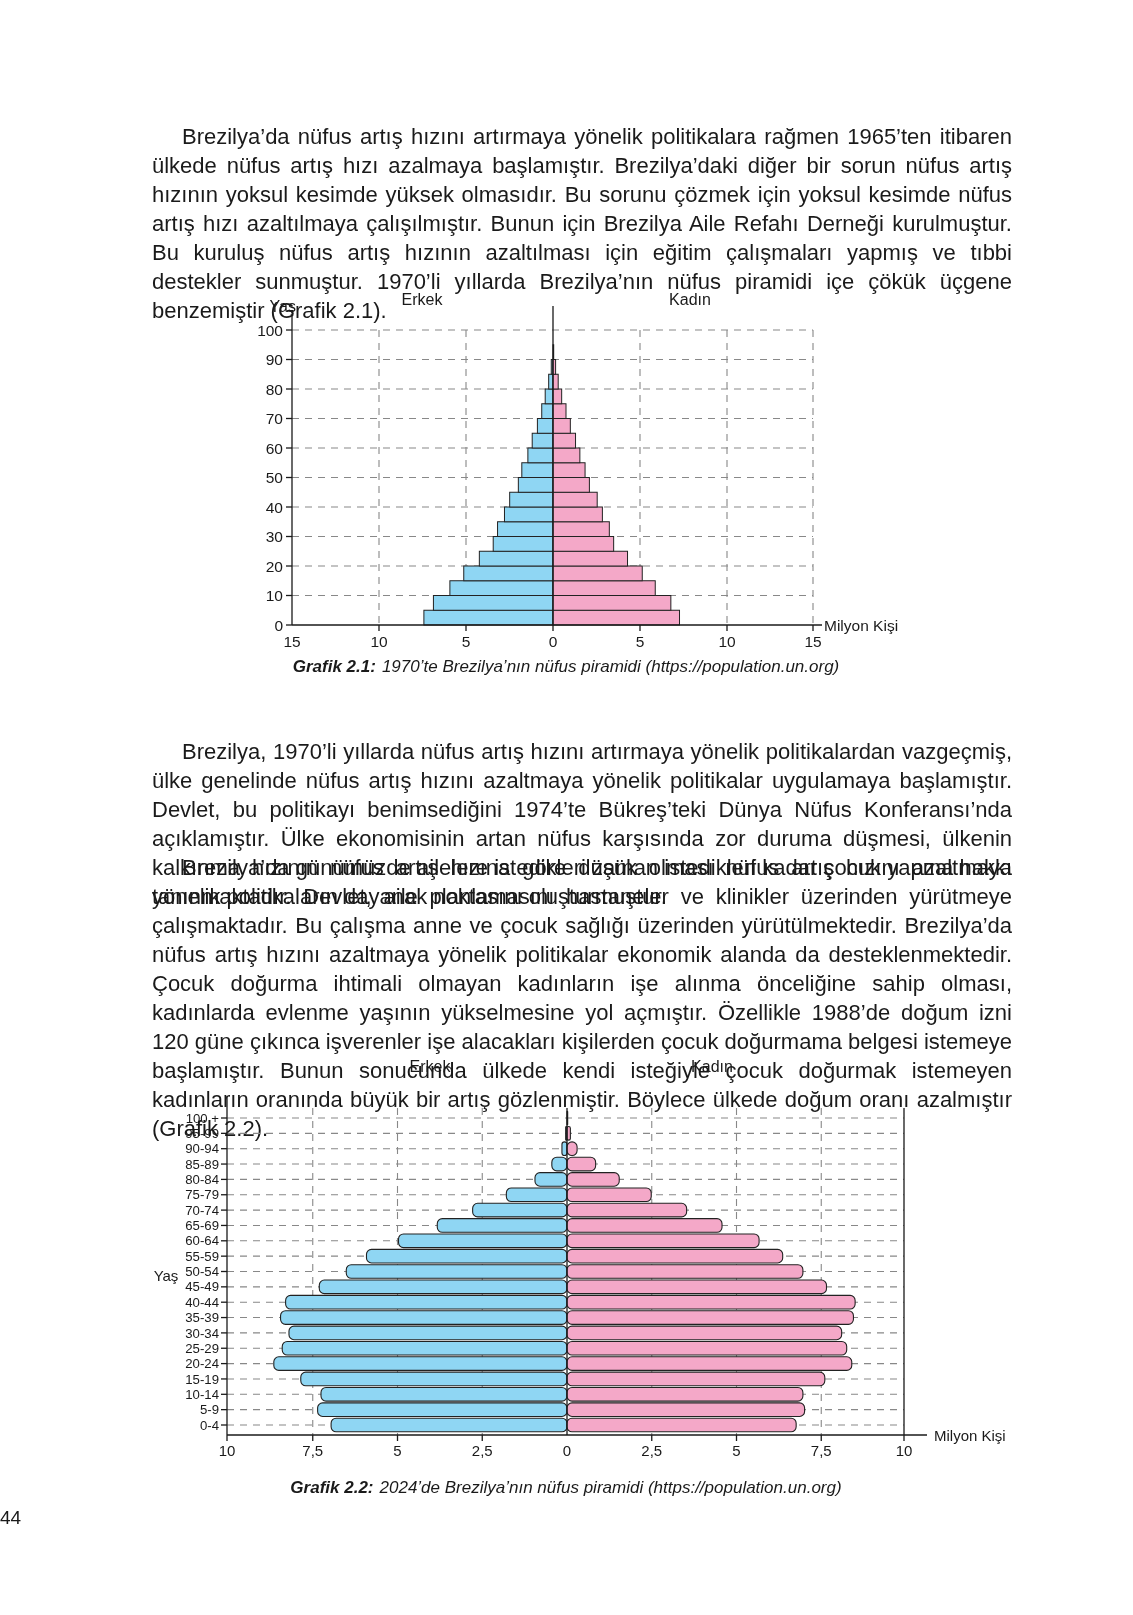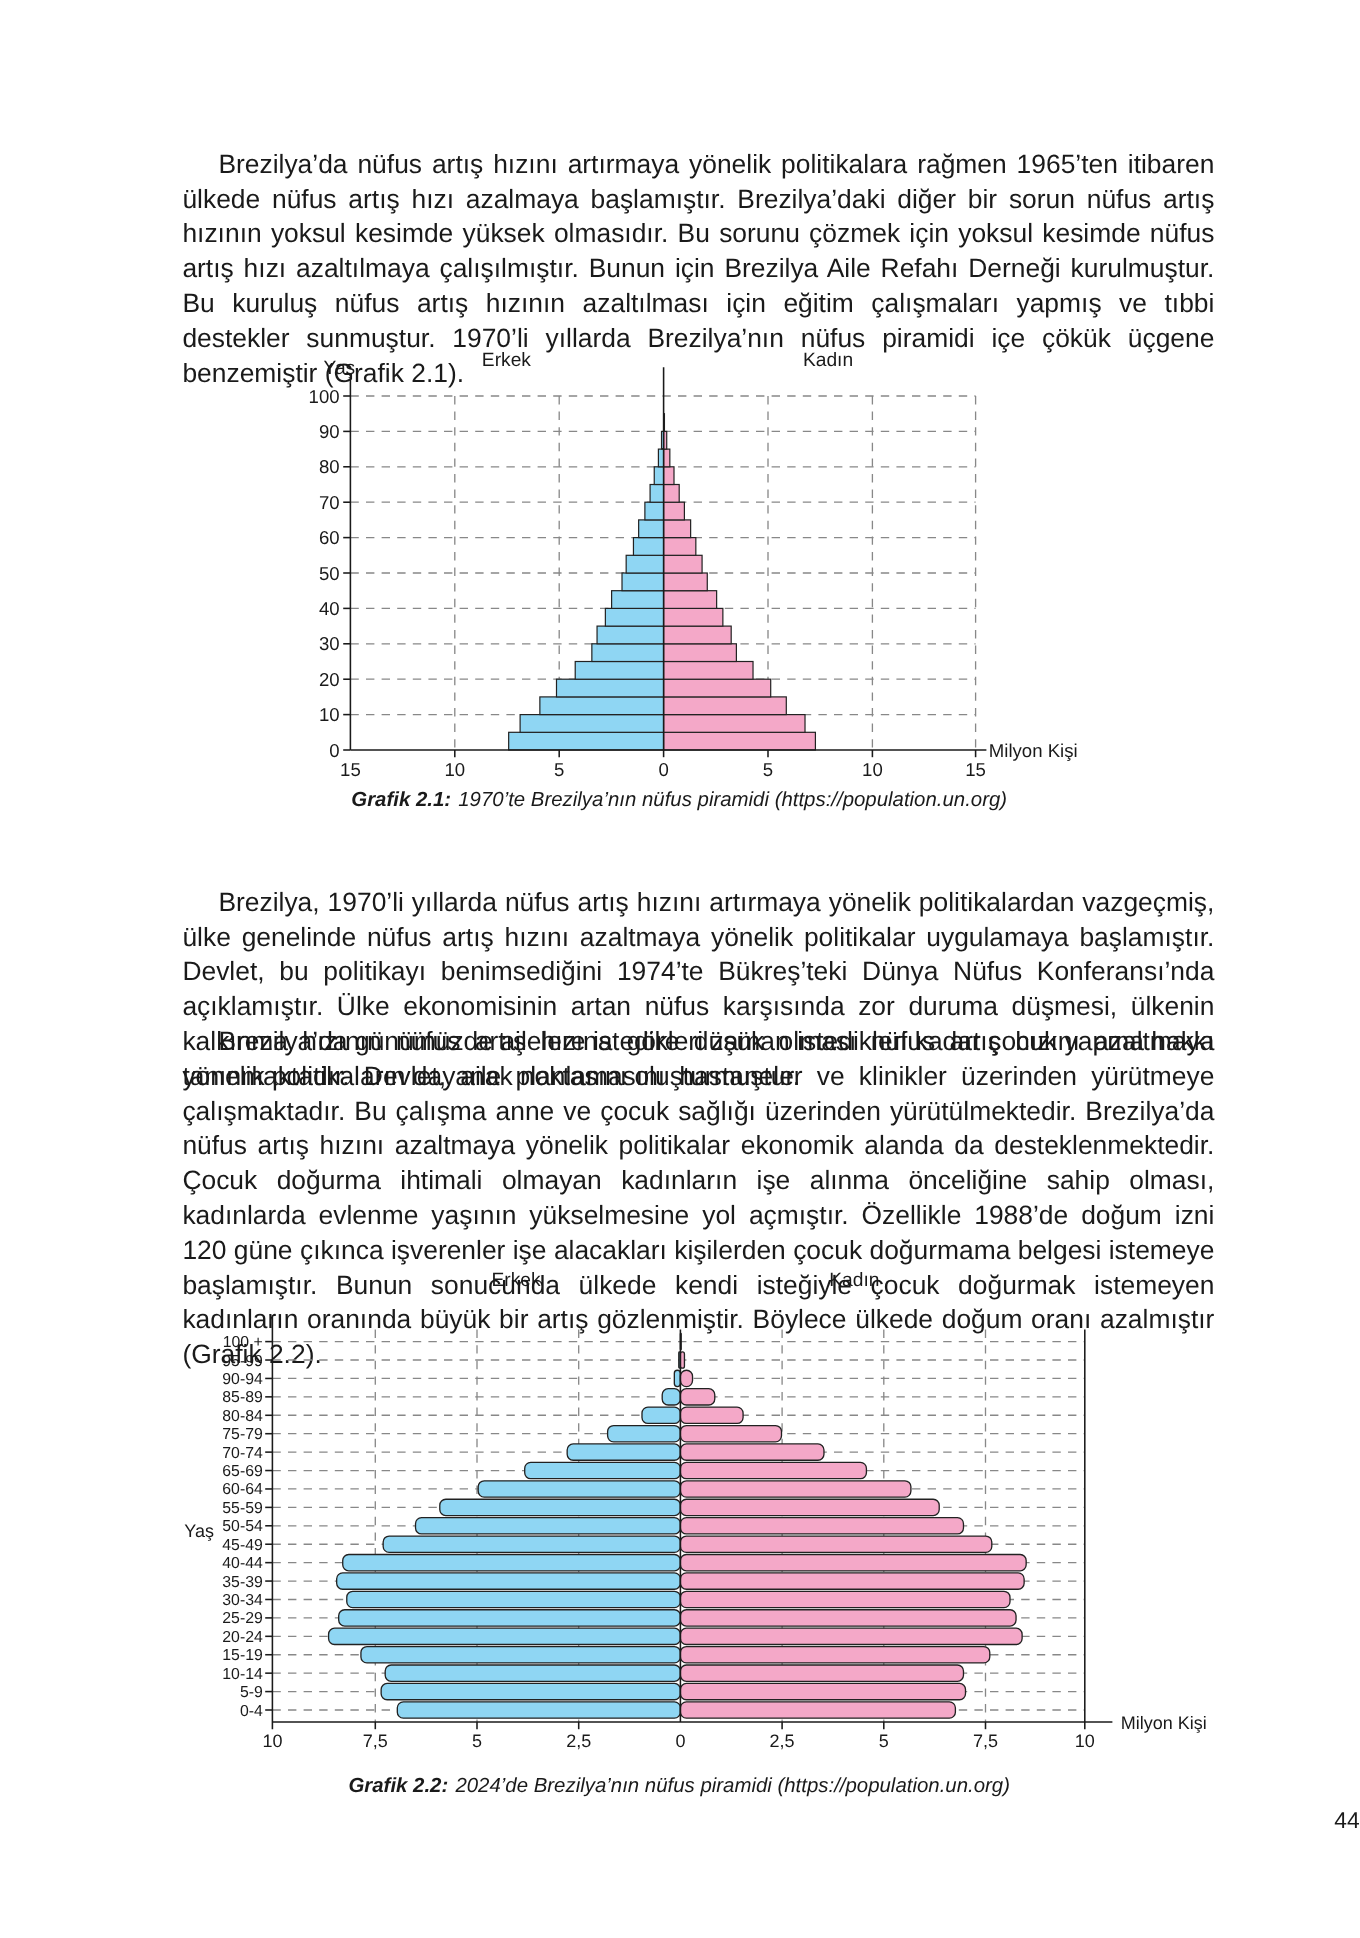--- a/index.html
+++ b/index.html
@@ -6,21 +6,21 @@
   .page{position:relative;width:1133px;height:1615px;background:#ffffff;
         font-family:"Liberation Sans",sans-serif;color:#1a1a1a;overflow:hidden;}
   p.body-text{position:absolute;left:137px;width:860px;margin:15px;
         font-size:22px;line-height:29px;text-align:justify;text-indent:30px;}
   #p1{top:107px}
   #p2{top:722px}
   #p3{top:838px}
   svg.chart-layer{position:absolute;left:0;top:0;width:1133px;height:1615px;}
   .caption{font-size:17px;font-style:italic;fill:#1a1a1a;}
   .cap-label{font-weight:bold;}
-  .page-number{position:absolute;top:1507px;left:0;width:100%;text-align:right;
+  .page-number{position:absolute;top:1507px;left:0;width:100%;text-align:left;
         font-size:19px;}
 </style>
 </head>
 <body>
 
 <div class="page">
 
   <p id="p1" class="body-text">Brezilya’da nüfus artış hızını artırmaya yönelik politikalara rağmen 1965’ten itibaren ülkede nüfus artış hızı azalmaya başlamıştır. Brezilya’daki diğer bir sorun nüfus artış hızının yoksul kesimde yüksek olmasıdır. Bu sorunu çözmek için yoksul kesimde nüfus artış hızı azaltılmaya çalışılmıştır. Bunun için Brezilya Aile Refahı Derneği kurulmuştur. Bu kuruluş nüfus artış hızının azaltılması için eğitim çalışmaları yapmış ve tıbbi destekler sunmuştur. 1970’li yıllarda Brezilya’nın nüfus piramidi içe çökük üçgene benzemiştir (Grafik 2.1).</p>
 
   <p id="p2" class="body-text">Brezilya, 1970’li yıllarda nüfus artış hızını artırmaya yönelik politikalardan vazgeçmiş, ülke genelinde nüfus artış hızını azaltmaya yönelik politikalar uygulamaya başlamıştır. Devlet, bu politikayı benimsediğini 1974’te Bükreş’teki Dünya Nüfus Konferansı’nda açıklamıştır. Ülke ekonomisinin artan nüfus karşısında zor duruma düşmesi, ülkenin kalkınma hızının nüfus artış hızına göre düşük olması nüfus artış hızını azaltmaya yönelik politikaların dayanak noktasını oluşturmuştur.</p>

